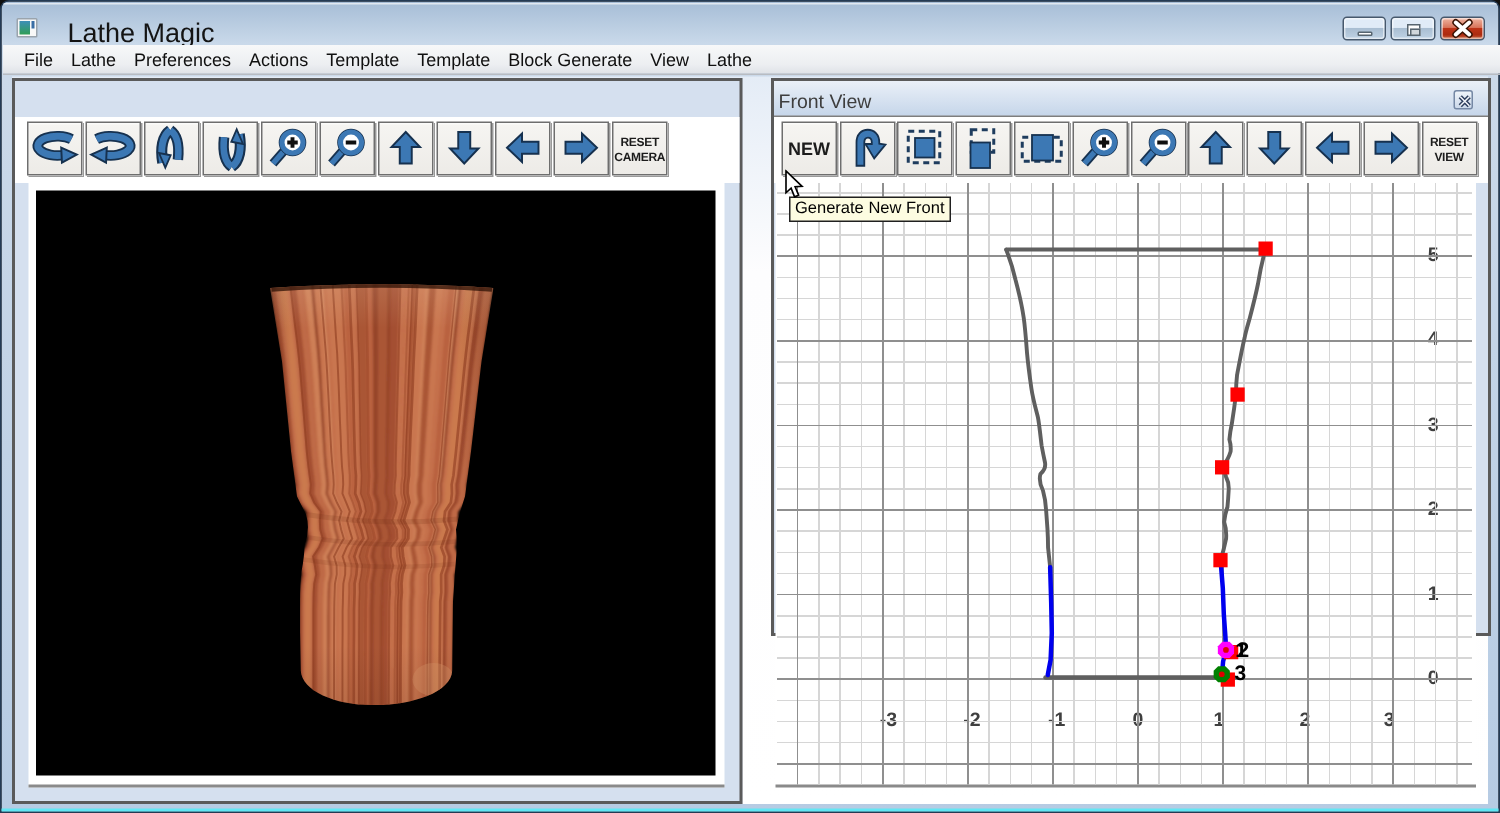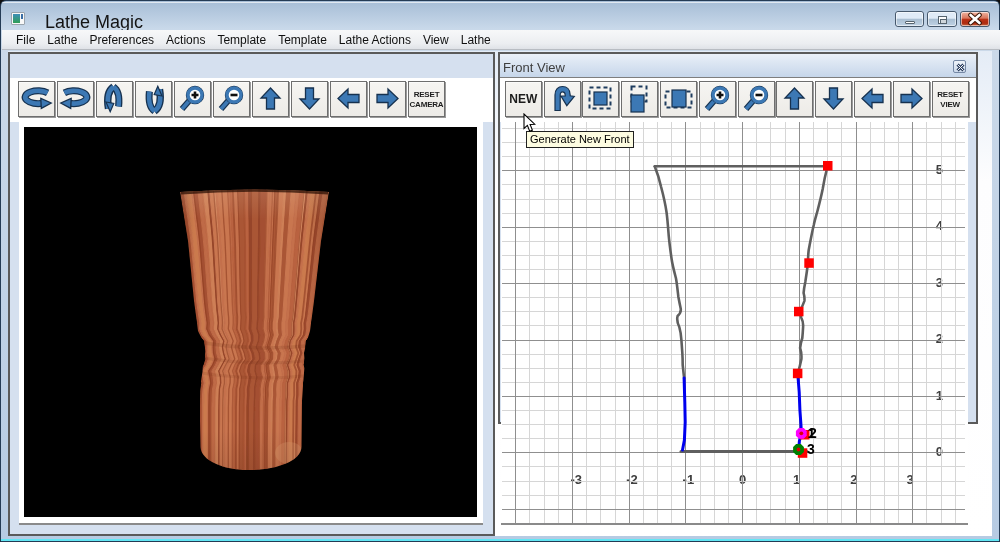--- a/index.html
+++ b/index.html
@@ -21,21 +21,21 @@
 #bmax .sq{position:absolute;left:10px;top:4px;width:9px;height:8px;background:#fdfdfd;border:1px solid #56646f}
 #bmax .sq::after{content:"";position:absolute;left:1px;top:2px;width:5px;height:3px;background:#cfd6db;border:1px solid #56646f}
 
 #menu{position:absolute;left:1px;top:29px;width:998px;height:20px;background:linear-gradient(#f7f8f9,#eceef1 70%,#dfe2e7);border-bottom:1px solid #b8bcc2;display:flex;align-items:center;font-size:12px;color:#101010;padding-left:8px}
 #menu span{padding:0 6px}
 
 #client{position:absolute;left:7px;top:50px;width:984px;height:485px;background:linear-gradient(180deg,#e4ecf6,#fdfdfe 130px,#ffffff)}
 
 .panel{position:absolute;border:2px solid #5a5a5a;background:#d5e0ef}
 #lpanel{left:0px;top:1px;width:487px;height:484px}
-#rpanel{left:490px;top:1px;width:480px;height:372px}
+#rpanel{left:506px;top:1px;width:480px;height:372px}
 .phead{position:absolute;left:0;top:0;width:100%;height:24px;background:linear-gradient(#eaf0f8,#c6d6ea);border-bottom:1px solid #7e7e7e;font-size:13px;color:#3e3e3e;line-height:27px;padding-left:8px}
 .pclose{position:absolute;top:6px;right:10px;width:13px;height:13px;border:1px solid #7588a5;border-radius:2px;background:linear-gradient(#eef3f9,#ccd9ea)}
 .pclose svg{position:absolute;left:1px;top:1px}
 .pcont{position:absolute;left:0;top:24px;right:0;bottom:0}
 .tbar{position:absolute;left:0;top:0;width:100%;height:44px;background:#fff}
 .tb{position:absolute;top:3px;width:37px;height:36px;background:linear-gradient(#f6f5f2,#edebe7);border:1px solid #6e6e6e;box-shadow:inset 0 1px 0 #fbfbfa, 1px 1px 0 #9a9a9a}
 .tb svg{position:absolute;left:0;top:0}
 .tb .lbl{position:absolute;width:100%;text-align:center;font-weight:bold;color:#1c1c1c}
 
 #vp{position:absolute;left:9px;top:44px;width:464px;height:403px;background:#fff;border-bottom:2px solid #8a8a8a}
@@ -72,21 +72,21 @@
         </svg>
       </div>
 </div>
 <div id="menu">
       <span>File</span>
       <span>Lathe</span>
       <span>Preferences</span>
       <span>Actions</span>
       <span>Template</span>
       <span>Template</span>
-      <span>Lathe Actions</span>
+      <span>Block Generate</span>
       <span>View</span>
       <span>Lathe</span>
     </div>
 <div id="client">
   <div class="panel" id="lpanel">
     <div class="pcont">
       <div class="tbar" id="ltbar">
             <div class="tb" style="left:8px">
               <svg width="35" height="34" viewBox="0 0 35 34">
                 <path d="M28.6,10.8 A 13 6.4 0 1 0 23.8,21.2" fill="none" stroke="#16314f" stroke-width="7"></path>

